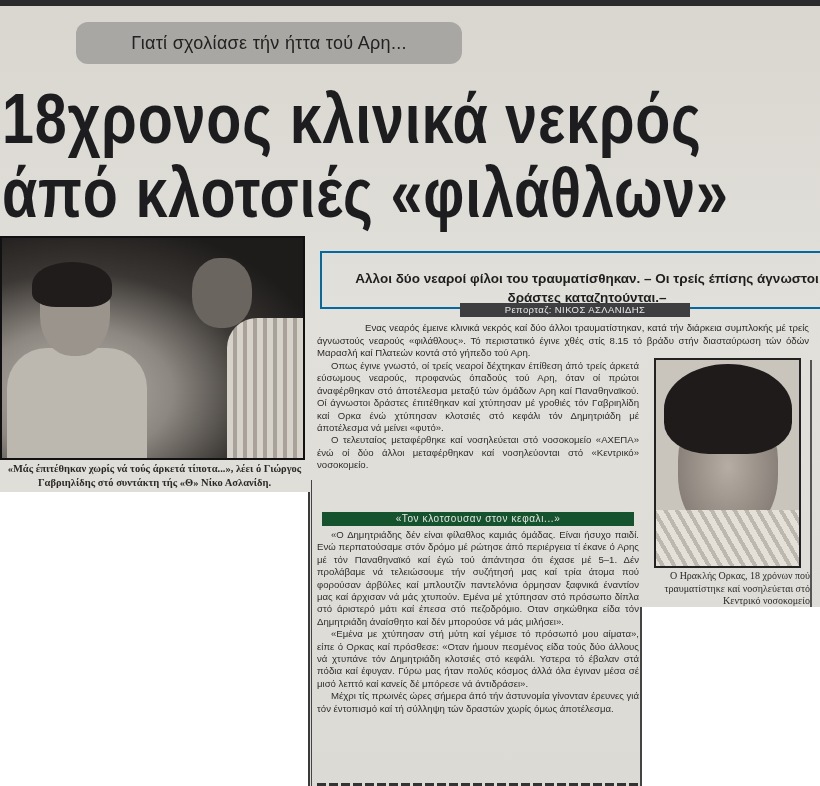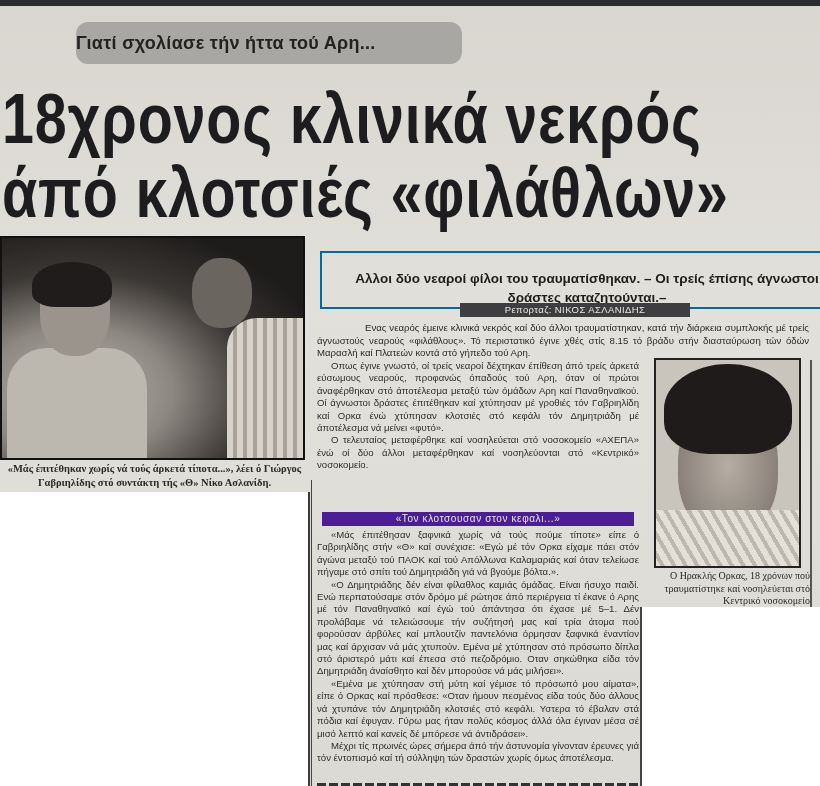--- a/index.html
+++ b/index.html
@@ -15,22 +15,22 @@
     background: linear-gradient(180deg, #d8d6cf 0%, #e2e0da 40%, #dcdad4 100%);
   }
   .top-bar {
     position: absolute; left: 0; top: 0; width: 820px; height: 6px;
     background: #2b2b2d;
   }
   .kicker {
     position: absolute; left: 76px; top: 22px; width: 386px; height: 42px;
     background: #a9a7a3;
     border-radius: 12px;
-    display: flex; align-items: center; justify-content: flex-start;
-    font-weight: bold; font-size: 18px; color: #222;
+    display: flex; align-items: center; justify-content: center;
+    font-weight: normal; font-size: 18px; color: #222;
     letter-spacing: 0.3px;
   }
   .headline {
     position: absolute; left: 2px; width: 816px;
     font-family: "Liberation Sans", "DejaVu Sans", sans-serif;
     font-weight: bold; color: #1d1d1f;
     font-size: 70px; line-height: 70px;
     transform: scaleX(0.82); transform-origin: left top;
     white-space: nowrap; letter-spacing: 1px;
   }
@@ -97,21 +97,21 @@
   }
   .lede-first { text-indent: 48px; }
   .body-col {
     position: absolute; left: 317px; width: 322px;
     font-size: 9.6px; line-height: 12.4px; color: #2e2e2e; text-align: justify;
   }
   .body-col p { text-indent: 14px; }
   .col-top { top: 360px; }
   .section-head {
     position: absolute; left: 322px; top: 512px; width: 312px; height: 14px;
-    background: #4c1d95; color: #e6e6e6;
+    background: #14532d; color: #e6e6e6;
     font-size: 10px; line-height: 14px; text-align: center; letter-spacing: 0.6px;
   }
   .col-bottom { top: 529px; }
 
   .col-rule-left {
     position: absolute; left: 311px; top: 480px; width: 1px; height: 306px; background: #444;
   }
   .dashed-bottom {
     position: absolute; left: 317px; top: 783px; width: 322px; height: 4px;
     background: repeating-linear-gradient(90deg, #333 0 9px, transparent 9px 12px);
@@ -183,21 +183,20 @@
 </div>
 
 <div class="body-col col-top">
   <p>Οπως έγινε γνωστό, οί τρείς νεαροί δέχτηκαν έπίθεση άπό τρείς άρκετά εύσωμους νεαρούς, προφανώς όπαδούς τού Αρη, όταν οί πρώτοι άναφέρθηκαν στό άποτέλεσμα μεταξύ τών όμάδων Αρη καί Παναθηναϊκού. Οί άγνωστοι δράστες έπιτέθηκαν καί χτύπησαν μέ γροθιές τόν Γαβριηλίδη καί Ορκα ένώ χτύπησαν κλοτσιές στό κεφάλι τόν Δημητριάδη μέ άποτέλεσμα νά μείνει «φυτό».</p>
   <p>Ο τελευταίος μεταφέρθηκε καί νοσηλεύεται στό νοσοκομείο «ΑΧΕΠΑ» ένώ οί δύο άλλοι μεταφέρθηκαν καί νοσηλεύονται στό «Κεντρικό» νοσοκομείο.</p>
 </div>
 
 <div class="section-head">«Τον κλοτσουσαν στον κεφαλι...»</div>
 
 <div class="body-col col-bottom">
-  <p>«Μάς έπιτέθησαν ξαφνικά χωρίς νά τούς πούμε τίποτε» είπε ό Γαβριηλίδης στήν «Θ» καί συνέχισε: «Εγώ μέ τόν Ορκα είχαμε πάει στόν άγώνα μεταξύ τού ΠΑΟΚ καί τού Απόλλωνα Καλαμαριάς καί όταν τελείωσε πήγαμε στό σπίτι τού Δημητριάδη γιά νά βγούμε βόλτα.».</p>
   <p>«Ο Δημητριάδης δέν είναι φίλαθλος καμιάς όμάδας. Είναι ήσυχο παιδί. Ενώ περπατούσαμε στόν δρόμο μέ ρώτησε άπό περιέργεια τί έκανε ό Αρης μέ τόν Παναθηναϊκό καί έγώ τού άπάντησα ότι έχασε μέ 5–1. Δέν προλάβαμε νά τελειώσουμε τήν συζήτησή μας καί τρία άτομα πού φορούσαν άρβύλες καί μπλουτζίν παντελόνια όρμησαν ξαφνικά έναντίον μας καί άρχισαν νά μάς χτυπούν. Εμένα μέ χτύπησαν στό πρόσωπο δίπλα στό άριστερό μάτι καί έπεσα στό πεζοδρόμιο. Οταν σηκώθηκα είδα τόν Δημητριάδη άναίσθητο καί δέν μπορούσε νά μάς μιλήσει».</p>
   <p>«Εμένα με χτύπησαν στή μύτη καί γέμισε τό πρόσωπό μου αίματα», είπε ό Ορκας καί πρόσθεσε: «Οταν ήμουν πεσμένος είδα τούς δύο άλλους νά χτυπάνε τόν Δημητριάδη κλοτσιές στό κεφάλι. Υστερα τό έβαλαν στά πόδια καί έφυγαν. Γύρω μας ήταν πολύς κόσμος άλλά όλα έγιναν μέσα σέ μισό λεπτό καί κανείς δέ μπόρεσε νά άντιδράσει».</p>
   <p>Μέχρι τίς πρωινές ώρες σήμερα άπό τήν άστυνομία γίνονταν έρευνες γιά τόν έντοπισμό καί τή σύλληψη τών δραστών χωρίς όμως άποτέλεσμα.</p>
 </div>
 
 <div class="col-rule-left"></div>
 <div class="dashed-bottom"></div>
 
 <div class="photo-right">
   <div class="face"></div>

